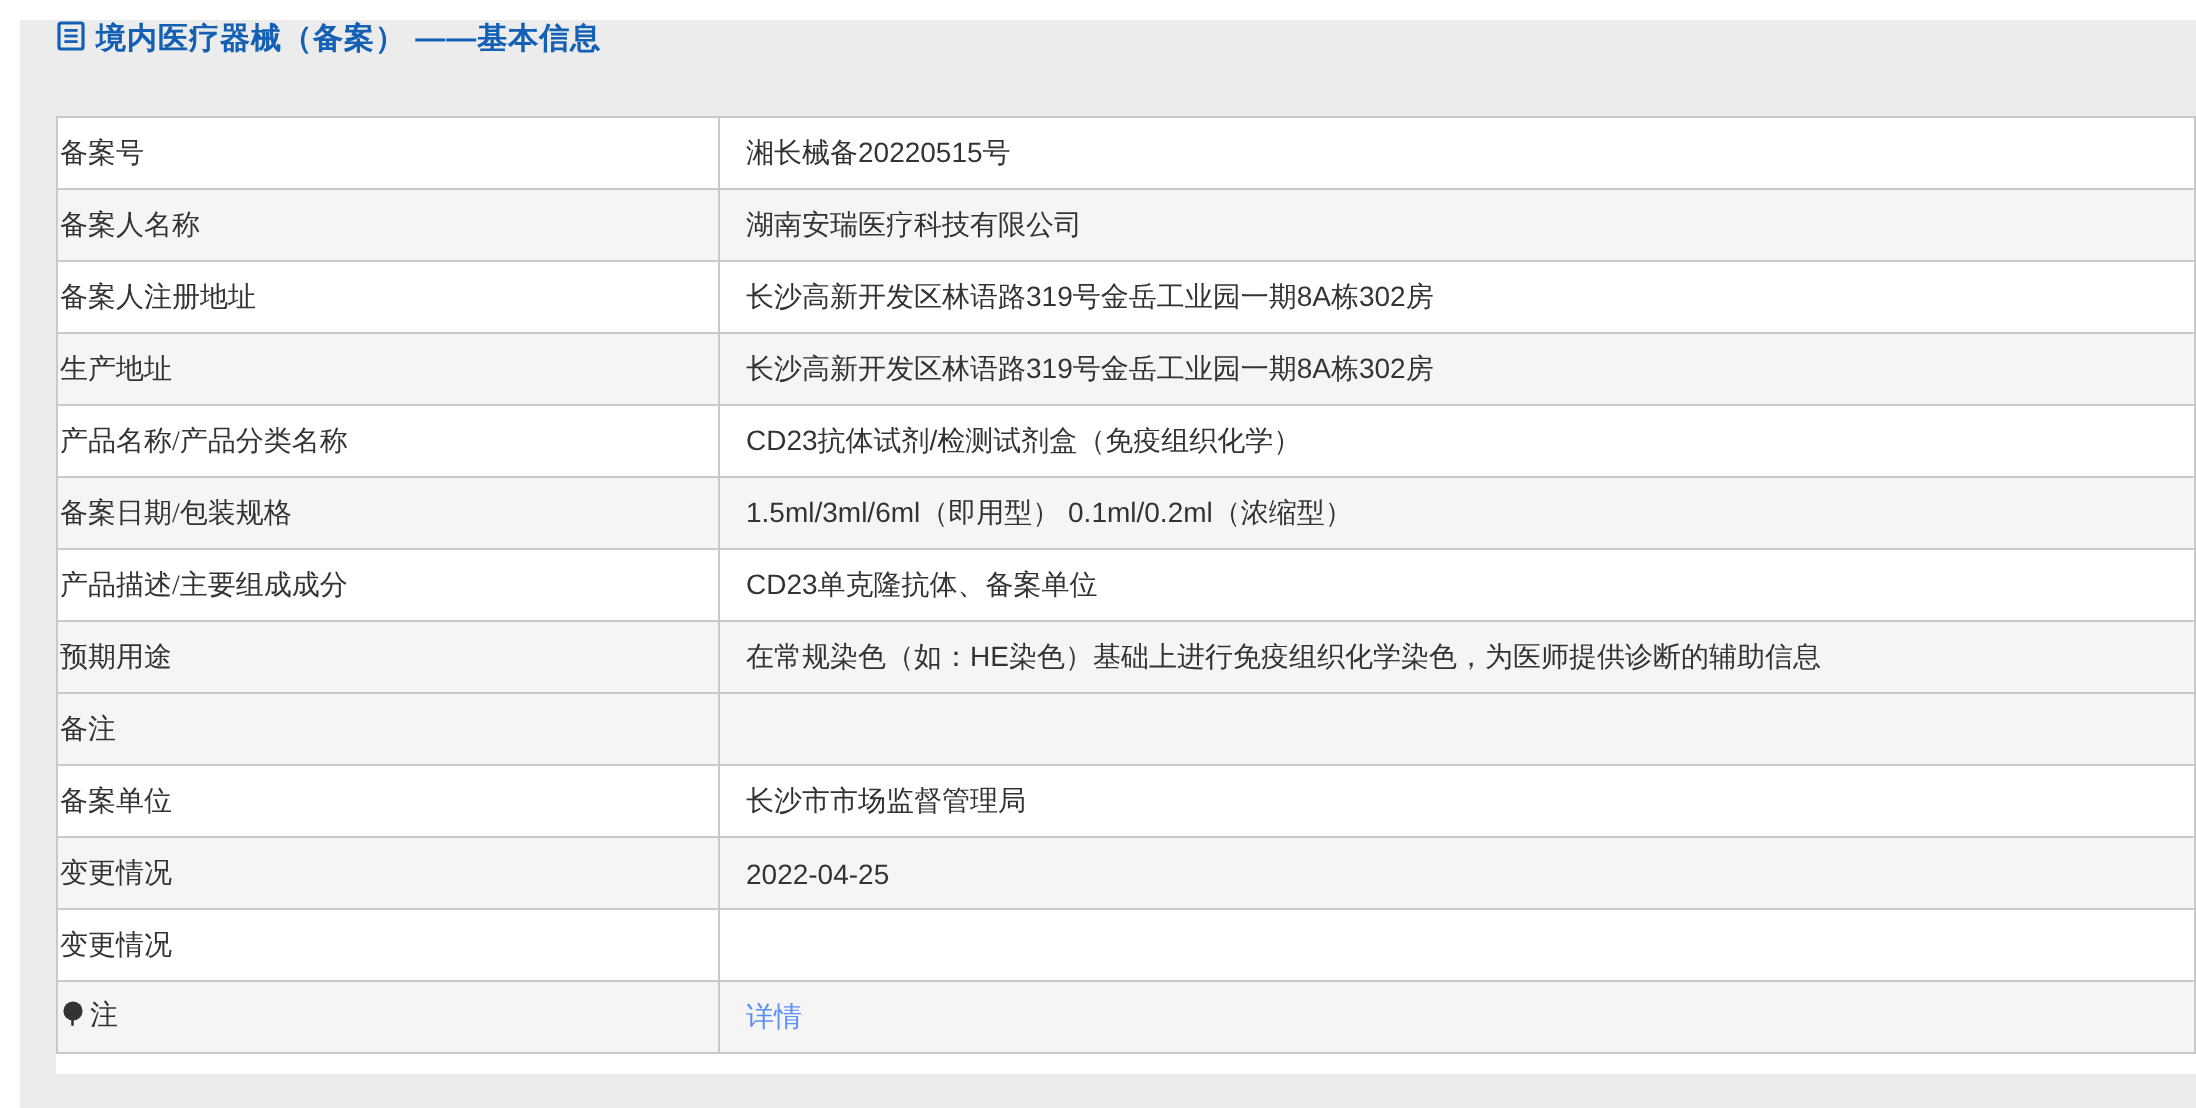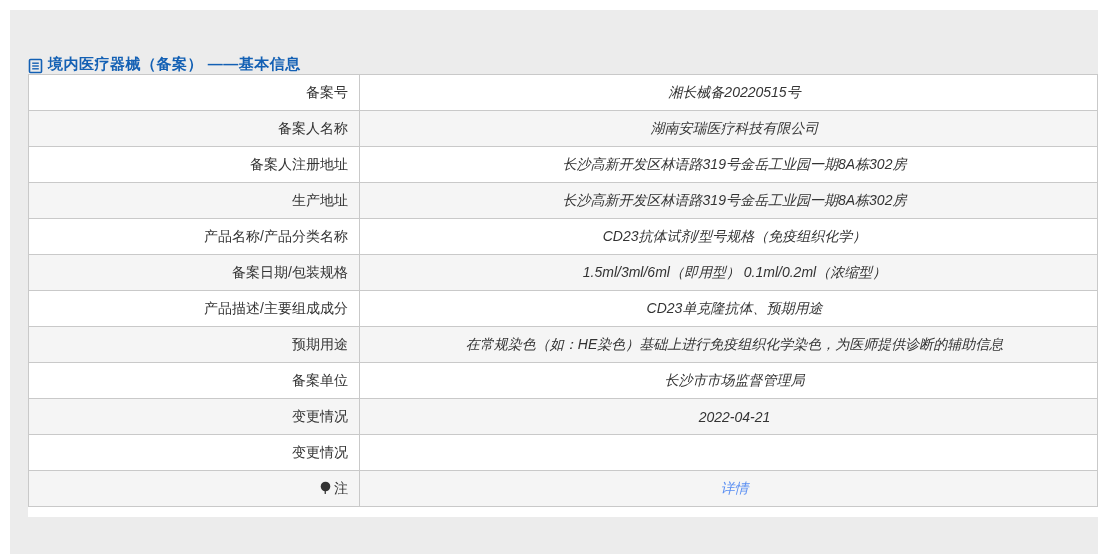--- a/index.html
+++ b/index.html
@@ -21,23 +21,23 @@
   }
   .panel {
     position: absolute;
     left: 10px;
     top: 10px;
     right: 0;
     bottom: 0;
     background: var(--panel-bg);
   }
   .page-header {
-    height: 64px;
+    height: 48px;
     display: flex;
-    align-items: flex-end;
+    align-items: flex-start;
     padding-left: 18px;
     gap: 5px;
   }
   .title-icon svg {
     display: block;
   }
   .page-title {
     color: var(--title-blue);
     font-size: 15px;
     font-weight: bold;
@@ -57,28 +57,27 @@
     border: 1px solid var(--border-color);
     height: 33px;
     font-size: 14px;
     color: var(--text-color);
     vertical-align: middle;
     overflow: hidden;
     white-space: nowrap;
   }
   td.label-cell {
     width: 318px;
-    text-align: right;
     padding-right: 11px;
+    font-family: Liberation Serif, serif;
   }
   td.value-cell {
-    text-align: center;
+    text-align: left;
     padding-left: 13px;
     border-right: none;
-    font-style: italic;
   }
   tr.row-alt td {
     background: var(--row-alt-bg);
   }
   tr.row-normal td {
     background: #ffffff;
   }
   .note-icon {
     display: inline-block;
     vertical-align: -2px;
@@ -119,41 +118,45 @@
           <tr class="row-normal">
             <td class="label-cell"><span>备案人注册地址</span></td>
             <td class="value-cell"><span>长沙高新开发区林语路319号金岳工业园一期8A栋302房</span></td>
           </tr>
           <tr class="row-alt">
             <td class="label-cell"><span>生产地址</span></td>
             <td class="value-cell"><span>长沙高新开发区林语路319号金岳工业园一期8A栋302房</span></td>
           </tr>
           <tr class="row-normal">
             <td class="label-cell"><span>产品名称/产品分类名称</span></td>
-            <td class="value-cell"><span>CD23抗体试剂/型号规格（免疫组织化学）</span></td>
+            <td class="value-cell"><span>CD23抗体试剂/检测试剂盒（免疫组织化学）</span></td>
           </tr>
           <tr class="row-alt">
             <td class="label-cell"><span>备案日期/包装规格</span></td>
             <td class="value-cell"><span>1.5ml/3ml/6ml（即用型） 0.1ml/0.2ml（浓缩型）</span></td>
           </tr>
           <tr class="row-normal">
             <td class="label-cell"><span>产品描述/主要组成成分</span></td>
-            <td class="value-cell"><span>CD23单克隆抗体、预期用途</span></td>
+            <td class="value-cell"><span>CD23单克隆抗体、备案单位</span></td>
           </tr>
           <tr class="row-alt">
             <td class="label-cell"><span>预期用途</span></td>
             <td class="value-cell"><span>在常规染色（如：HE染色）基础上进行免疫组织化学染色，为医师提供诊断的辅助信息</span></td>
+          </tr>
+          <tr class="row-alt">
+            <td class="label-cell"><span>备注</span></td>
+            <td class="value-cell"><span></span></td>
           </tr>
           <tr class="row-normal">
             <td class="label-cell"><span>备案单位</span></td>
             <td class="value-cell"><span>长沙市市场监督管理局</span></td>
           </tr>
           <tr class="row-alt">
             <td class="label-cell"><span>变更情况</span></td>
-            <td class="value-cell"><span>2022-04-21</span></td>
+            <td class="value-cell"><span>2022-04-25</span></td>
           </tr>
           <tr class="row-normal">
             <td class="label-cell"><span>变更情况</span></td>
             <td class="value-cell"><span></span></td>
           </tr>
           <tr class="row-alt">
             <td class="label-cell"><span class="note-icon"><svg width="13" height="14" viewBox="0 0 13 14">
                   <circle cx="6.5" cy="5.5" r="4.8" fill="#333333"></circle>
                   <rect x="5.6" y="9.8" width="1.3" height="3.2" rx="0.6" fill="#333333"></rect>
                 </svg></span><span>注</span></td>

